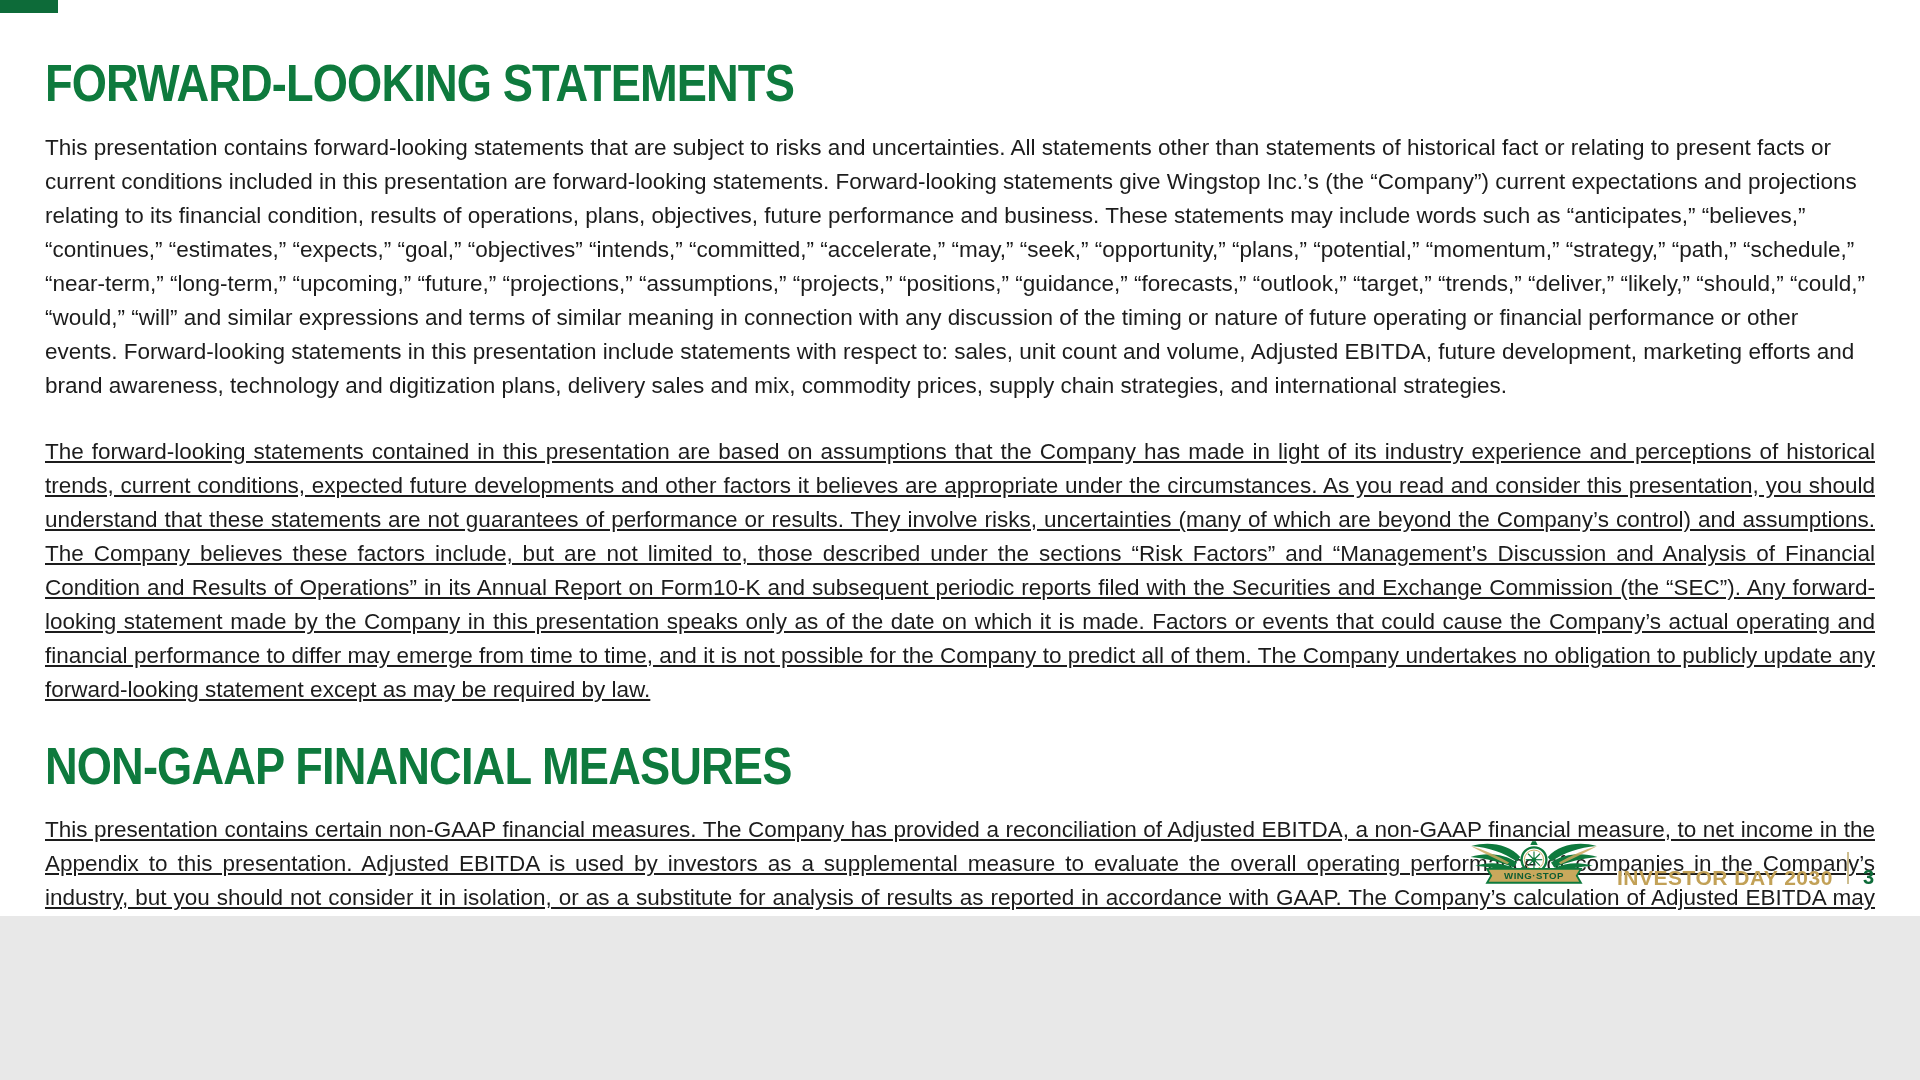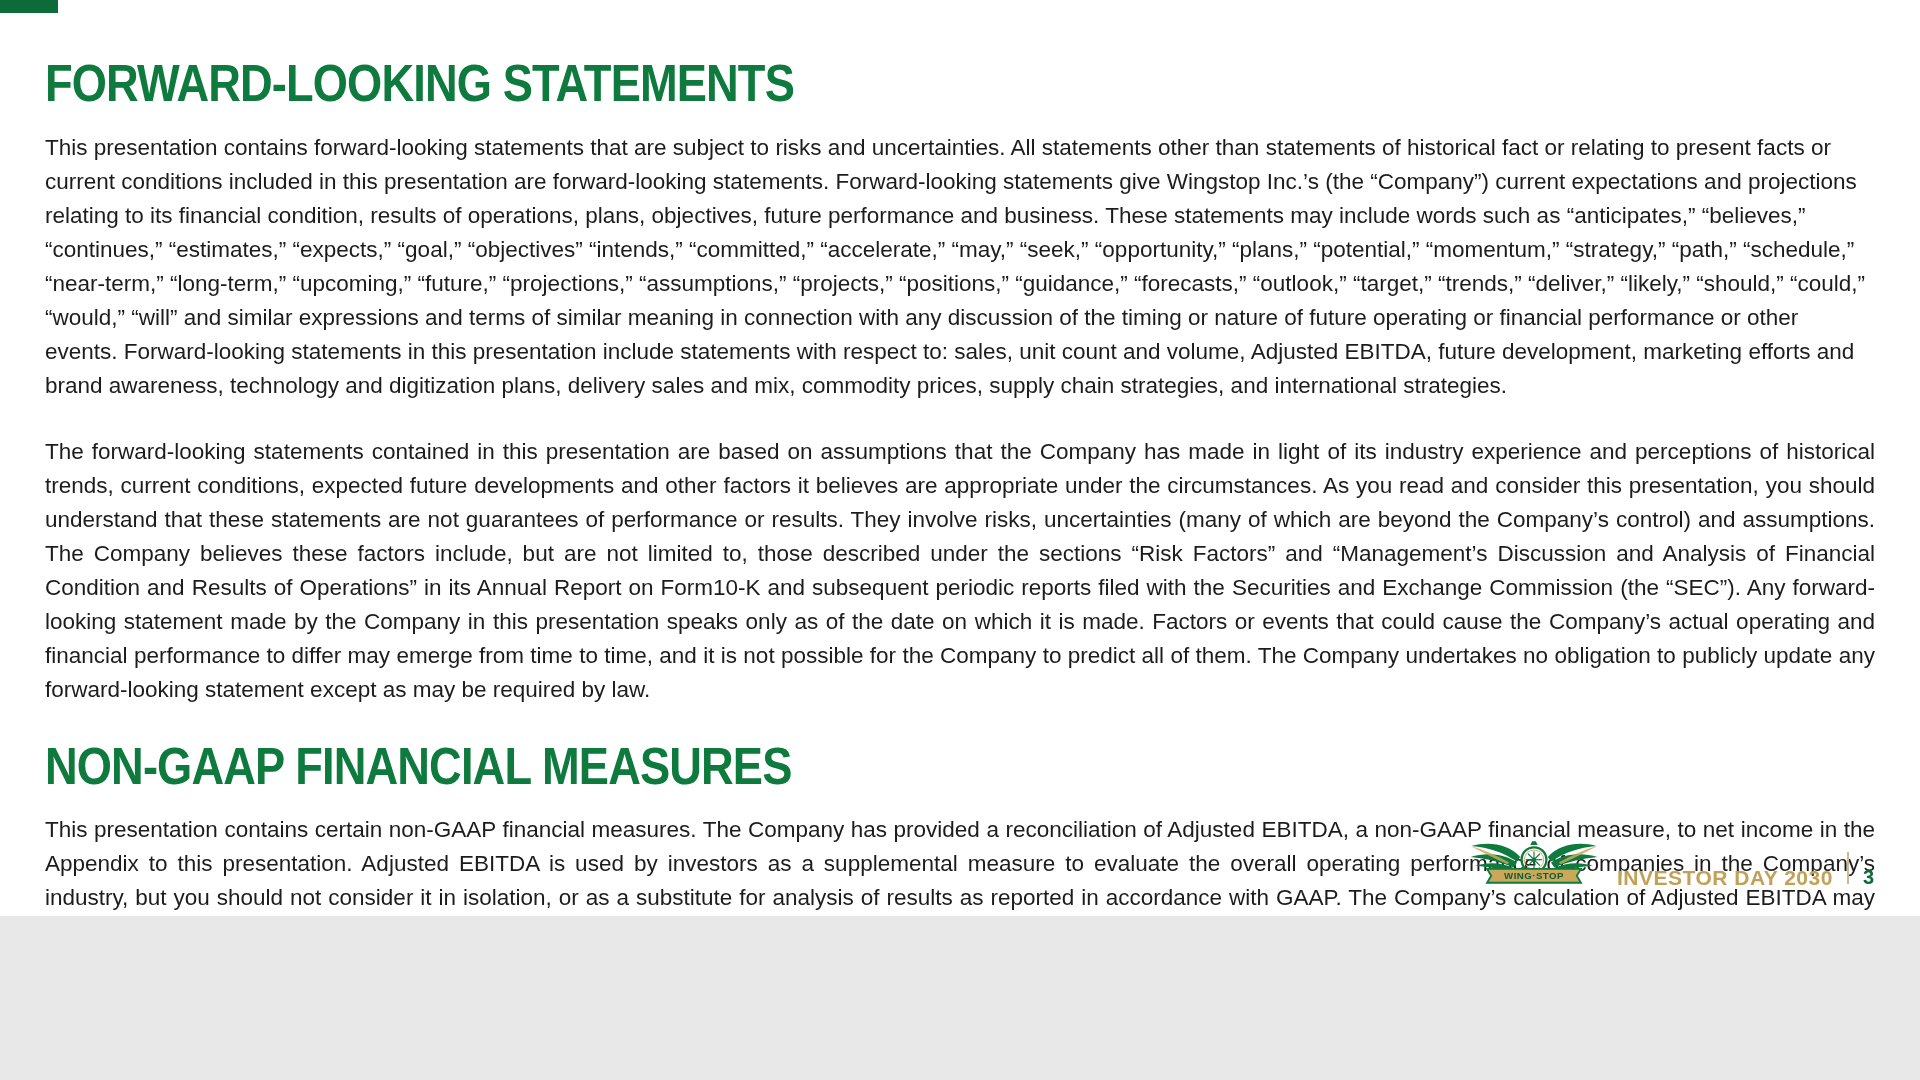--- a/index.html
+++ b/index.html
@@ -33,21 +33,21 @@
     transform-origin: left center;
     white-space: nowrap;
   }
   h1.second { margin-top: 30px; }
   p.body-text {
     margin: 7px 0 32px 0;
     font-size: 22.5px;
     line-height: 34px;
     color: #1c1c1c;
   }
-  p.justified { text-align: justify; }
+  p.justified { text-align: justify; text-decoration: underline; }
   .footer {
     position: absolute;
     right: 46px; bottom: 20px;
     display: flex;
     align-items: flex-end;
   }
   .logo-wrap { width: 138px; height: 56px; margin-right: 14px; }
   .event-label {
     color: #c2a157;
     font-size: 21px;

